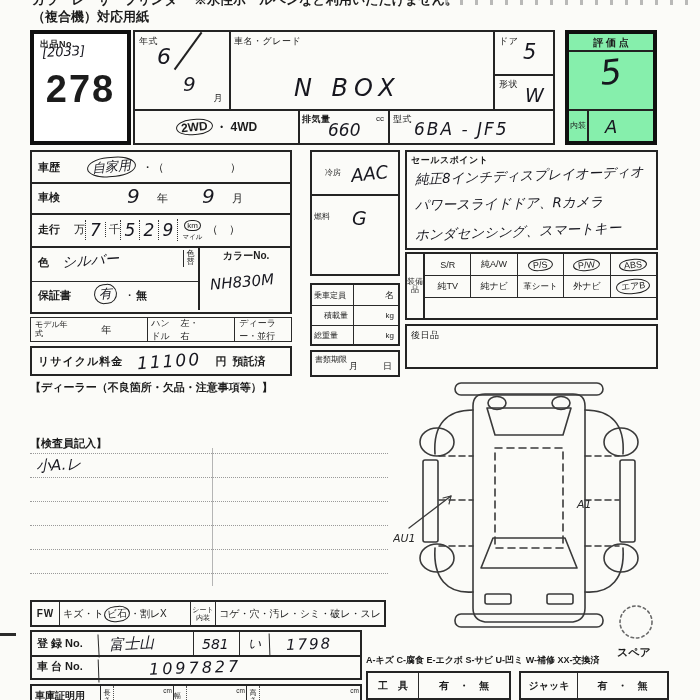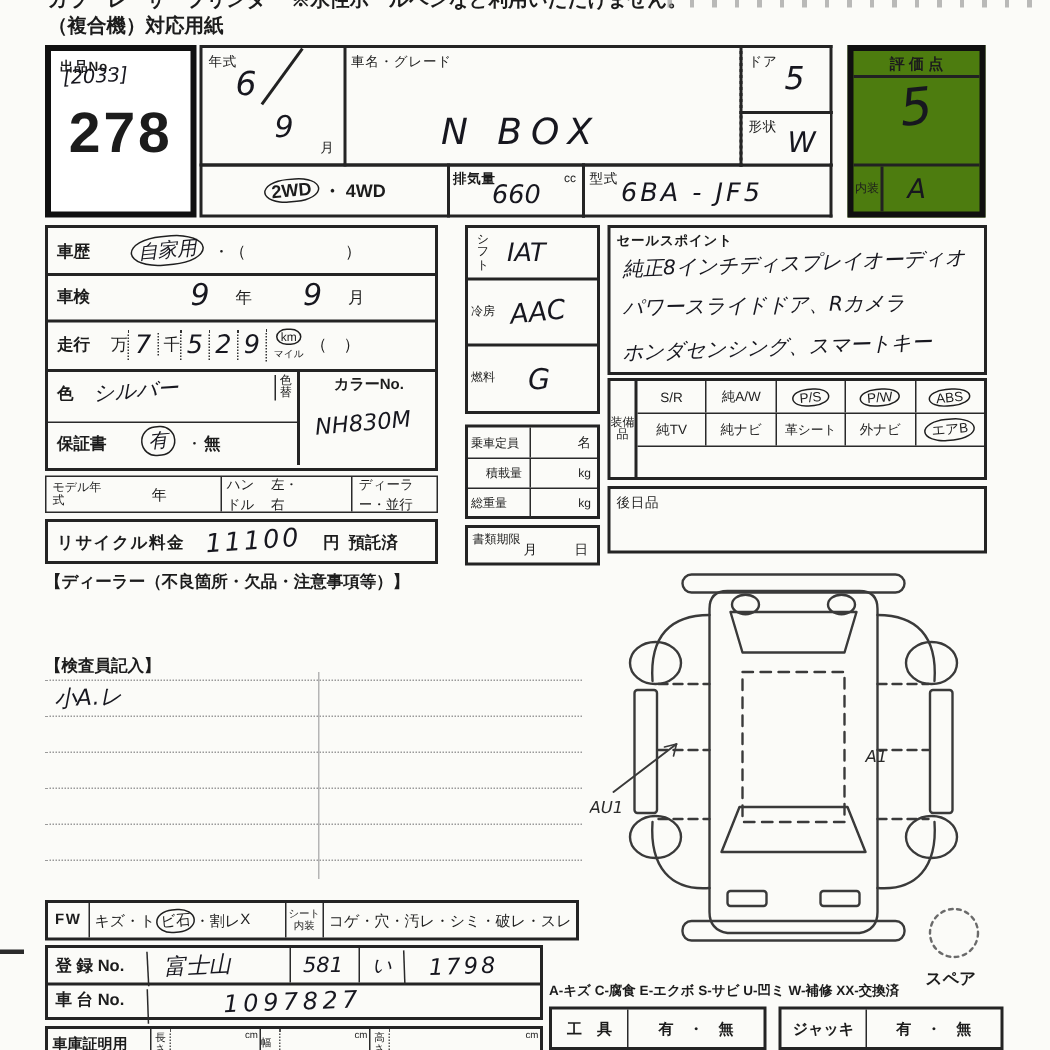--- a/index.html
+++ b/index.html
@@ -78,21 +78,21 @@
 <div class="abs b2" style="left:298px; top:109px; width:92px; height:36px; border-left:none;">
   <span class="abs lbl" style="left:4px; top:2px; font-weight:bold;">排気量</span>
   <span class="abs hw" style="left:30px; top:9px; font-size:17px;">660</span>
   <span class="abs" style="right:4px; top:3px; font-size:8px;">cc</span>
 </div>
 <div class="abs b2" style="left:388px; top:109px; width:167px; height:36px; border-left:none;">
   <span class="abs lbl" style="left:5px; top:2px;">型式</span>
   <span class="abs hw" style="left:26px; top:8px; font-size:17px; letter-spacing:2px;">6BA - JF5</span>
 </div>
 
-<div class="abs bthick" style="left:565px; top:30px; width:92px; height:115px; background:#4d7c0f;">
+<div class="abs bthick" style="left:565px; top:30px; width:92px; height:115px; background:#86efac;">
   <div style="height:18px; border-bottom:2px solid #222; text-align:center; font-size:10px; font-weight:bold; padding-top:2px;">評 価 点</div>
   <div style="height:57px; text-align:center;">
     <span class="hw" style="font-size:34px; transform:rotate(-6deg);">5</span>
   </div>
   <div class="cell" style="height:32px; border-top:2px solid #222;">
     <div class="vstack lbl8" style="width:20px; border-right:2px solid #222; height:100%; display:flex; align-items:center; justify-content:center;">内装</div>
     <span class="hw" style="font-size:18px; margin-left:16px;">A</span>
   </div>
 </div>
 
@@ -157,26 +157,22 @@
 <div class="abs b2 cell" style="left:30px; top:346px; width:262px; height:30px;">
   <span style="margin-left:6px; font-size:11px; font-weight:bold; letter-spacing:1px;">リサイクル料金</span>
   <span class="hw" style="font-size:17px; margin-left:14px; letter-spacing:2px; transform:rotate(-4deg);">11100</span>
   <span style="font-size:11px; margin-left:14px; font-weight:bold;">円</span>
   <span style="font-size:11px; margin-left:6px; font-weight:bold;">預託済</span>
 </div>
 
 <div class="abs" style="left:30px; top:380px; font-size:11px; font-weight:bold;">【ディーラー（不良箇所・欠品・注意事項等）】</div>
 
 <div class="abs b2" style="left:310px; top:150px; width:90px; height:126px;">
-  <div class="cell" style="height:35px; border-bottom:2px solid #242424;">
-    <span class="vstack lbl8" style="width:16px; margin-left:2px;">シフト</span>
-    <span class="hw" style="font-size:17px; margin-left:8px;">IAT</span>
-  </div>
   <div class="cell" style="height:44px; border-bottom:2px solid #242424;">
-    <span class="vstack lbl8" style="width:16px; margin-left:2px;">冷房</span>
+    <span class="vstack lbl8" style="width:16px; margin-left:13px;">冷房</span>
     <span class="hw" style="font-size:18px; margin-left:10px; transform:rotate(-6deg);">AAC</span>
   </div>
   <div class="cell" style="height:43px;">
     <span class="vstack lbl8" style="width:16px; margin-left:2px;">燃料</span>
     <span class="hw" style="font-size:19px; margin-left:22px;">G</span>
   </div>
 </div>
 
 <div class="abs b2" style="left:310px; top:283px; width:90px; height:63px;">
   <div class="cell" style="height:21px; border-bottom:1.5px solid #2a2a2a;">

